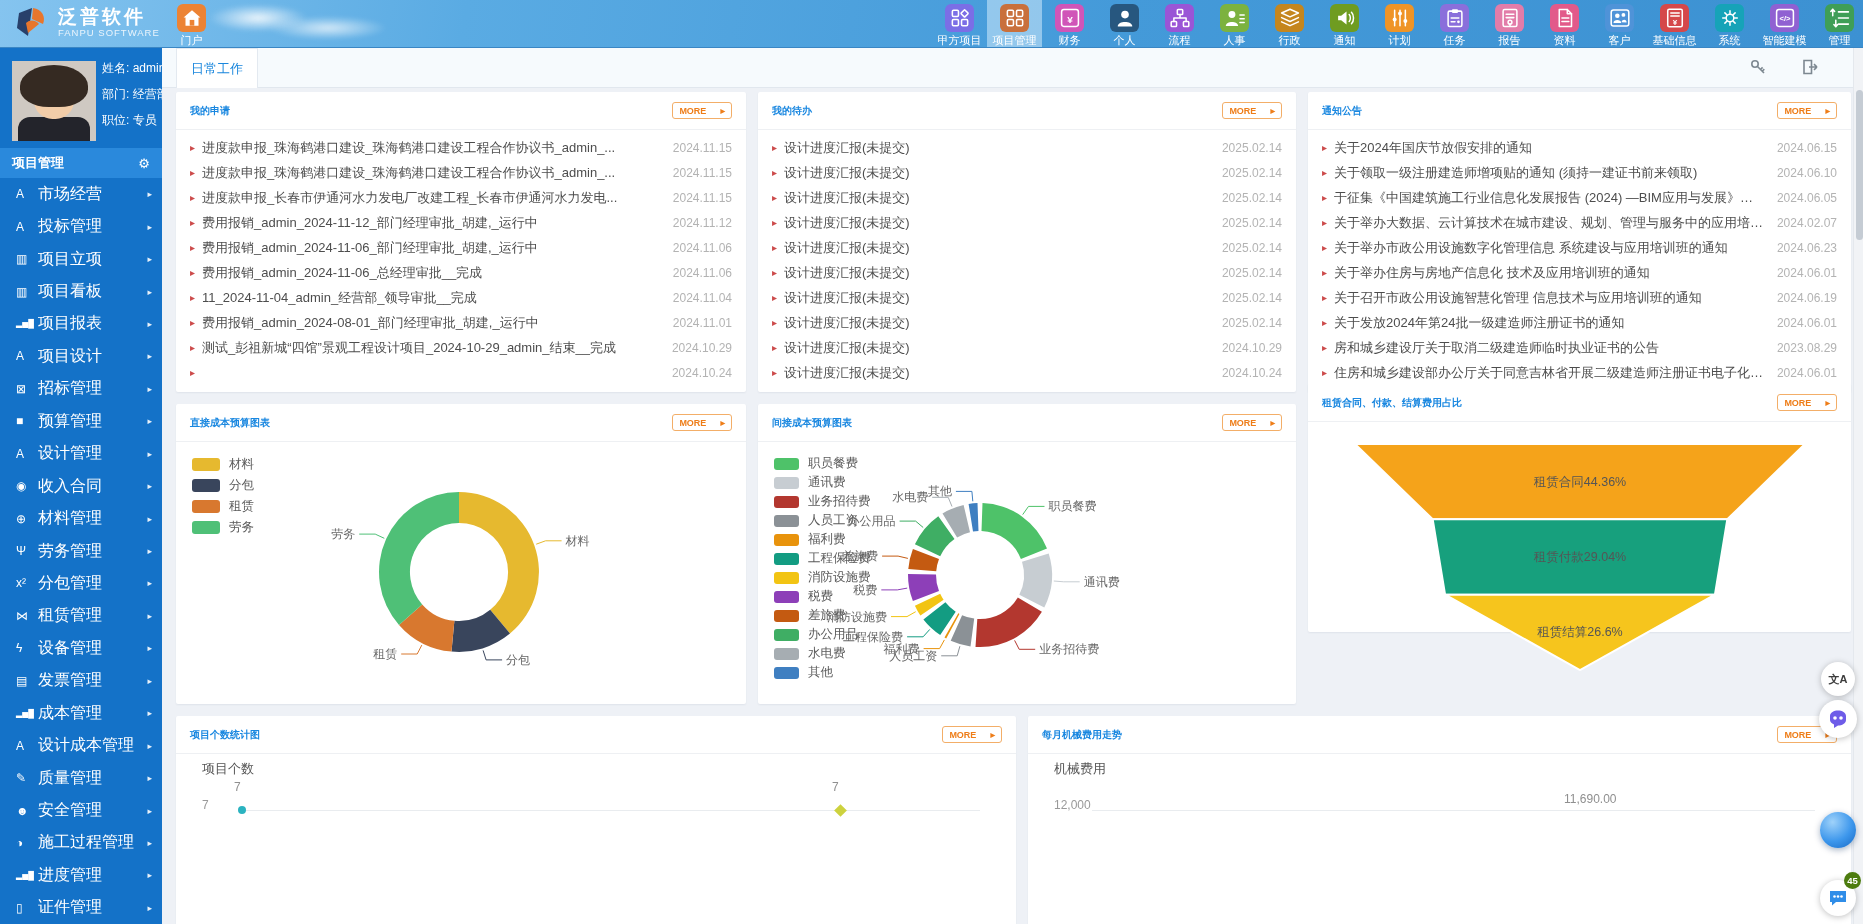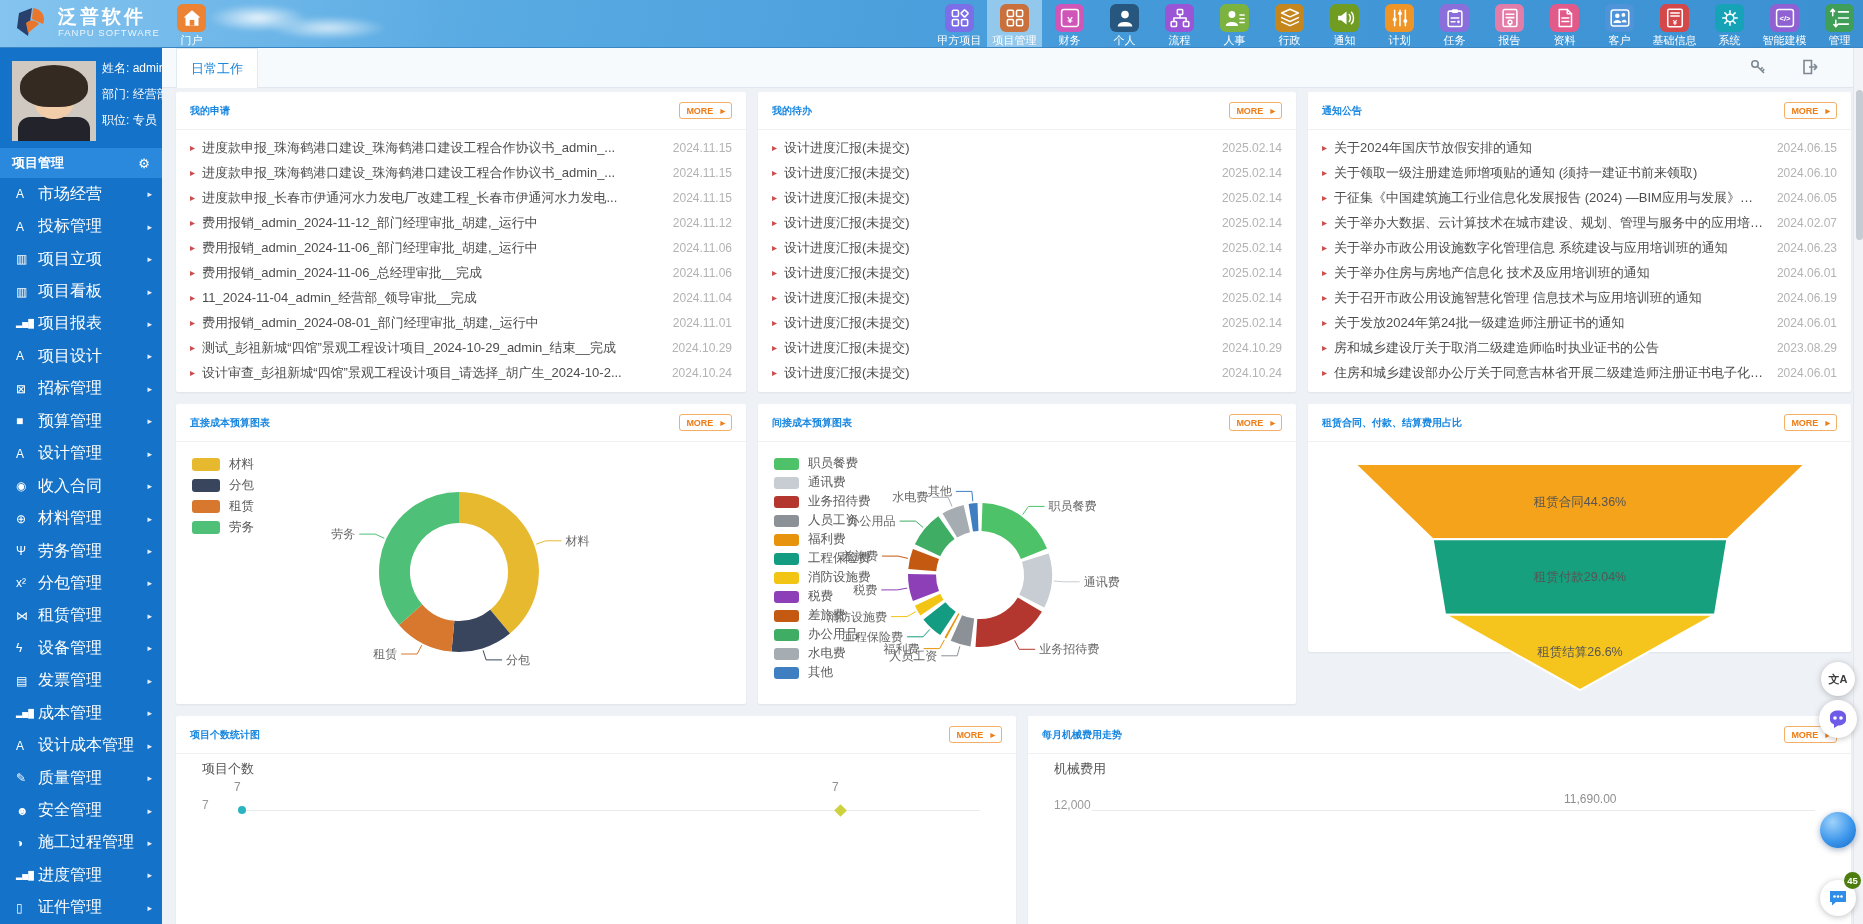--- a/index.html
+++ b/index.html
@@ -49,21 +49,21 @@
   .tab{position:absolute;left:14px;top:0;height:40px;min-width:82px;background:#fff;
     border:1px solid #e3e9f0;border-bottom:none;display:flex;align-items:center;justify-content:center;
     color:#1a87dd;font-size:13px;padding:8px 14px;cursor:pointer}
   .tabbar-icons{position:absolute;right:44px;top:10px;display:flex;gap:34px}
   .tb-ic{width:18px;height:18px;cursor:pointer;color:#7d8891}
 
   .panel{position:absolute;background:#fff;border-radius:2px;box-shadow:0 1px 2px rgba(30,50,80,.07)}
   .p-head{height:38px;display:flex;align-items:center;padding:0 14px;border-bottom:1px solid #eef0f3}
   .p-title{color:#1987e0;font-size:10px;font-weight:bold}
   .more{margin-left:auto;border:1px solid #f3ae68;color:#ee7d18;font-size:9px;font-weight:bold;
-    border-radius:3px;padding:2.5px 6px;display:flex;align-items:center;gap:7px;cursor:pointer;background:#fff}
+    border-radius:3px;padding:2.5px 6px;display:flex;align-items:center;gap:14px;cursor:pointer;background:#fff}
   .more .more-arrow{font-size:6px;line-height:6px}
   .p-body{position:absolute;left:0;top:38px;right:0;bottom:0}
 
   .rows{display:flex;flex-direction:column;height:100%;padding:5px 14px 7px 14px}
   .row{flex:1;display:flex;align-items:center;min-height:0;cursor:pointer}
   .row .blt{color:#cc4b4b;font-size:10px;margin-right:7px;flex:0 0 auto}
   .row .txt{font-size:13px;color:#4d4d4d;white-space:nowrap;overflow:hidden;text-overflow:ellipsis}
   .row .dt{margin-left:auto;padding-left:12px;font-size:12px;color:#b3b3b3;flex:0 0 auto}
 
   .legend{position:absolute;left:16px;top:12px;display:flex;flex-direction:column;z-index:2}
@@ -507,21 +507,20 @@
             <span class="txt">费用报销_admin_2024-08-01_部门经理审批_胡建,_运行中</span>
             <span class="dt">2024.11.01</span>
           </div>
           <div class="row">
             <span class="blt">▸</span>
             <span class="txt">测试_彭祖新城“四馆”景观工程设计项目_2024-10-29_admin_结束__完成</span>
             <span class="dt">2024.10.29</span>
           </div>
           <div class="row">
             <span class="blt">▸</span>
-            <span class="txt">设计审查_彭祖新城“四馆”景观工程设计项目_请选择_胡广生_2024-10-2...</span>
             <span class="dt">2024.10.24</span>
           </div>
         </div>
       </div>
   </div>
 
   <div class="panel" style="left:596px;top:44px;width:538px;height:300px">
     <div class="p-head">
       <span class="p-title">我的待办</span>
       <span class="more">
@@ -790,21 +789,21 @@
             <text x="137.6" y="83.1" font-size="12" fill="#666" text-anchor="end">办公用品</text>
             <polyline points="194.0,64.5 190.2,55.3 174.2,55.3" fill="none" stroke="#a6adb2" stroke-width="1"></polyline>
             <text x="170.2" y="59.3" font-size="12" fill="#666" text-anchor="end">水电费</text>
             <polyline points="214.8,59.3 213.9,49.4 197.9,49.4" fill="none" stroke="#3f7fc1" stroke-width="1"></polyline>
             <text x="193.9" y="53.4" font-size="12" fill="#666" text-anchor="end">其他</text>
           </svg>
         </div>
     </div>
   </div>
 
-  <div class="panel" style="left:1146px;top:356px;width:543px;height:248px">
+  <div class="panel" style="left:1146px;top:336px;width:543px;height:248px">
     <div class="p-head">
       <span class="p-title">租赁合同、付款、结算费用占比</span>
       <span class="more">
           <span>MORE</span>
           <span class="more-arrow">▶</span>
         </span>
     </div>
     <div class="p-body">
       <div class="chart-svg" id="chart-funnel">
           <svg width="543" height="262">

